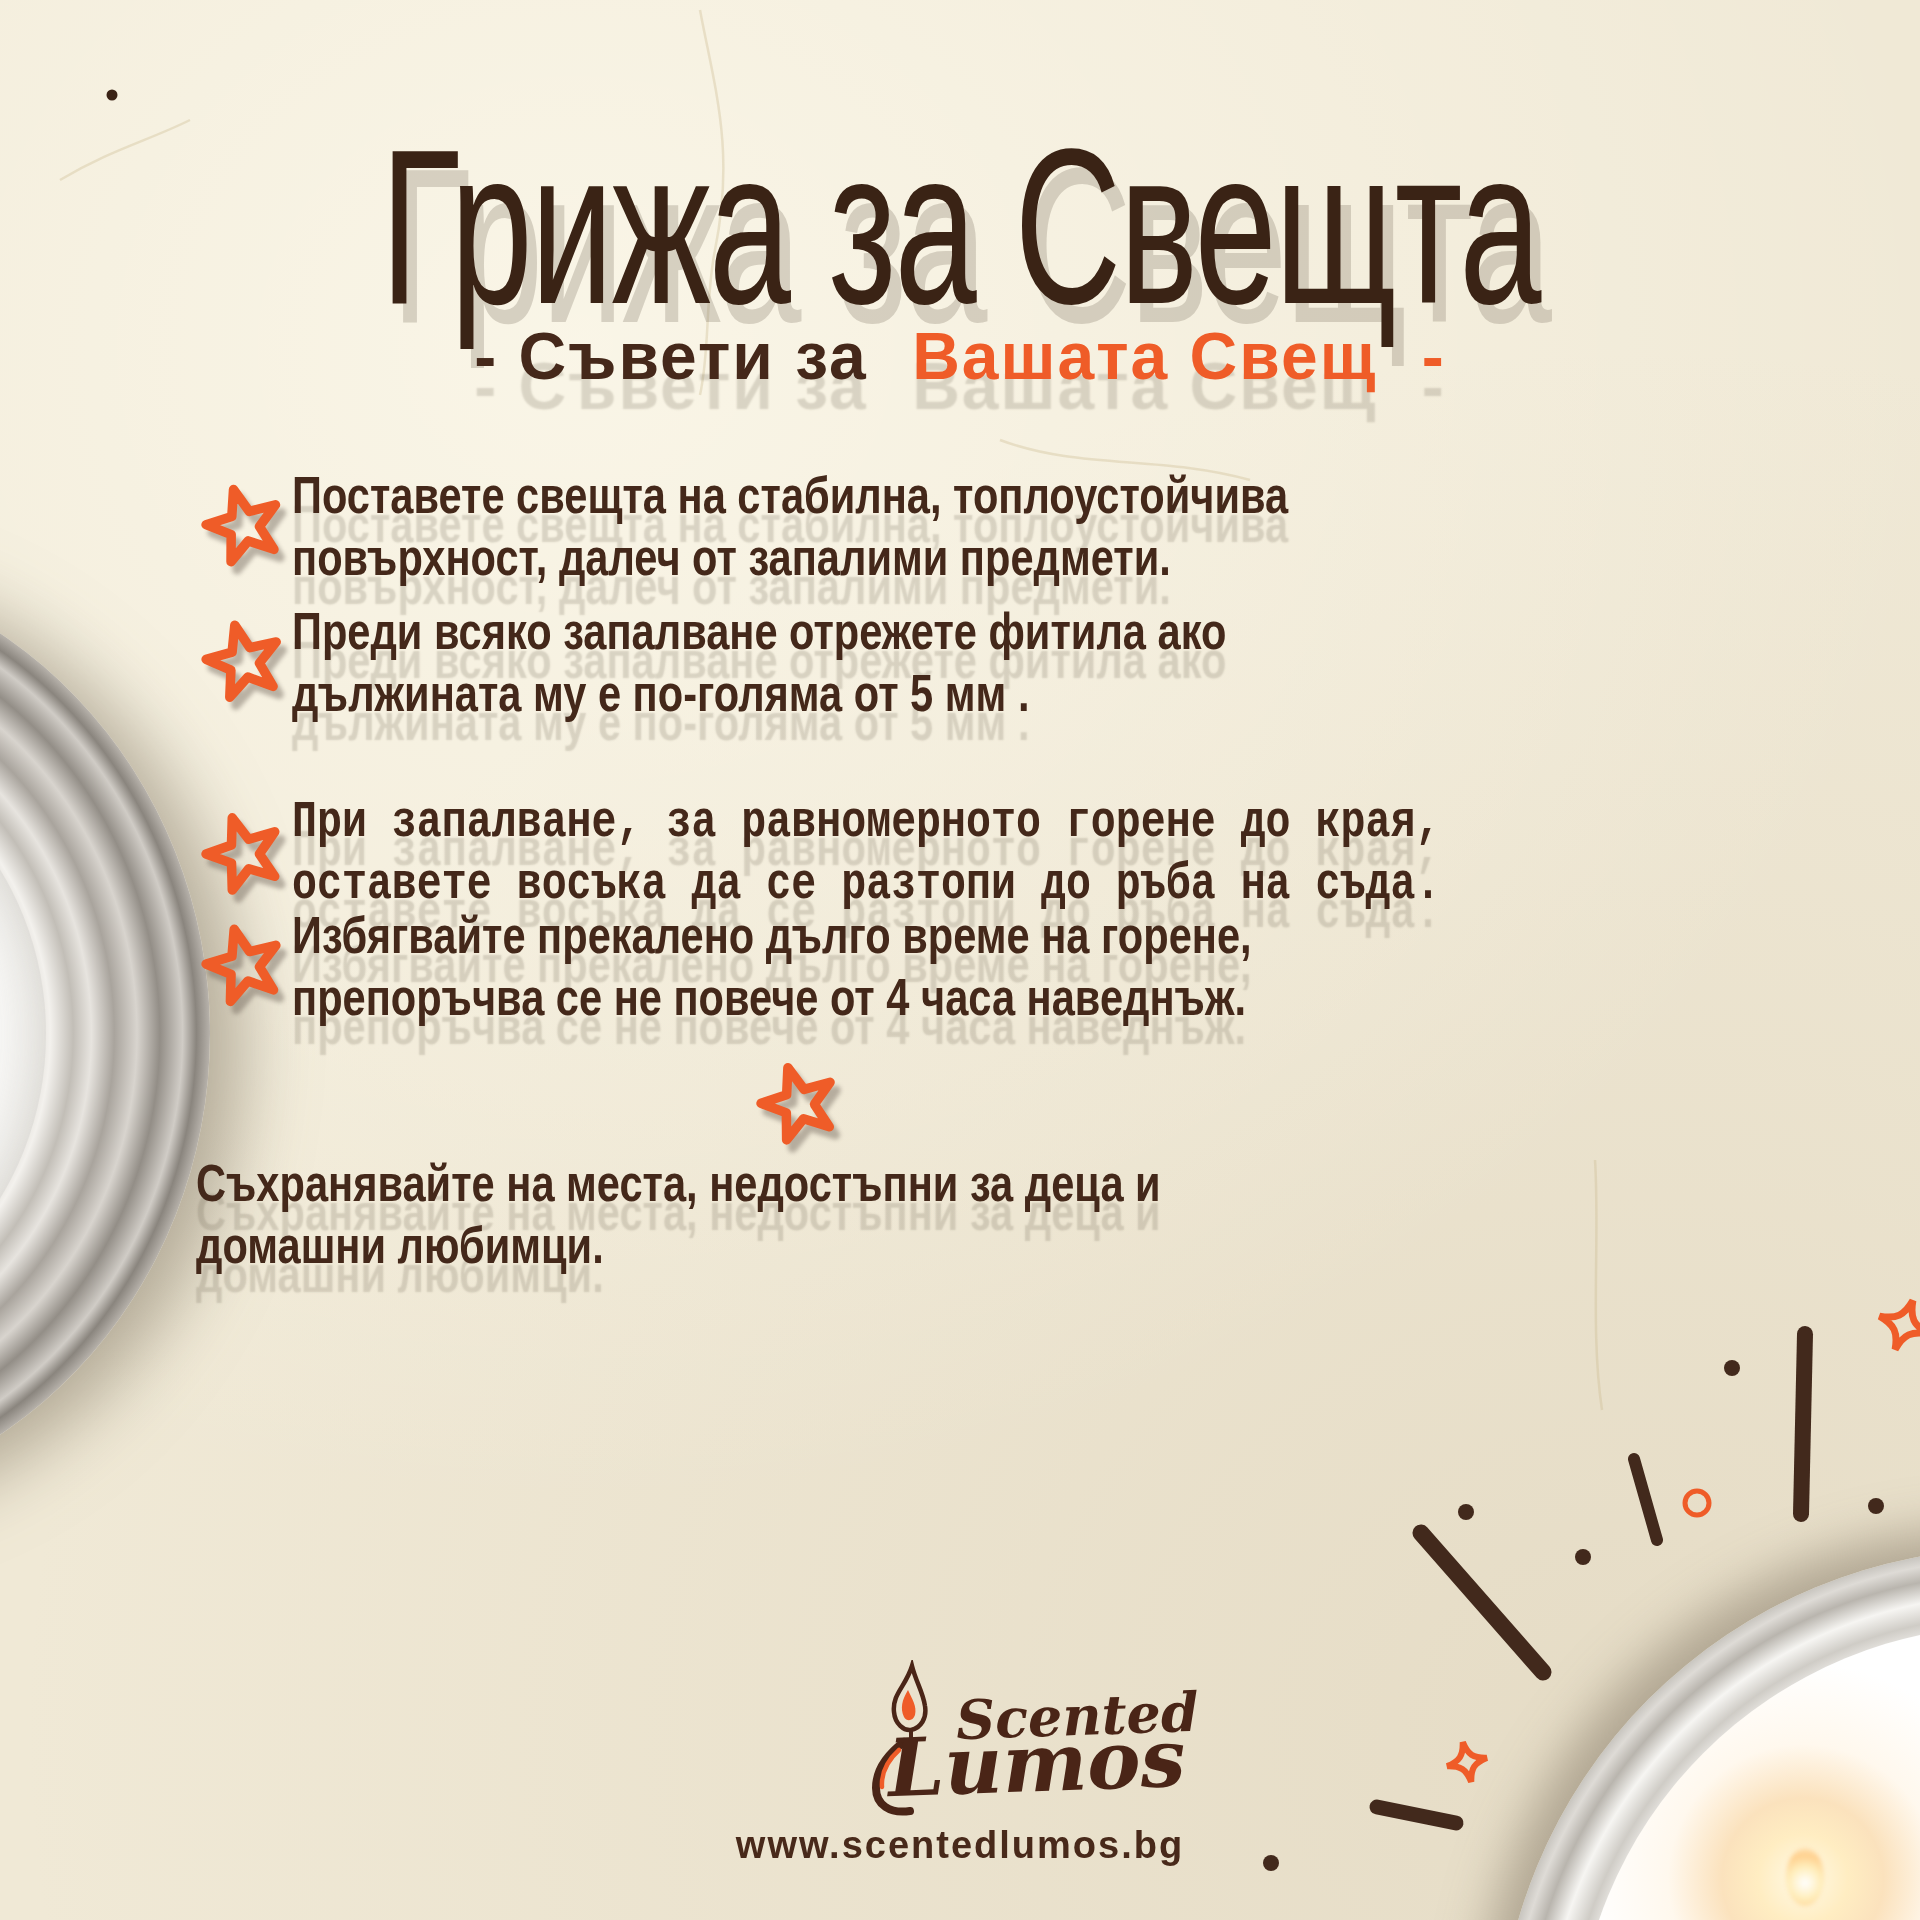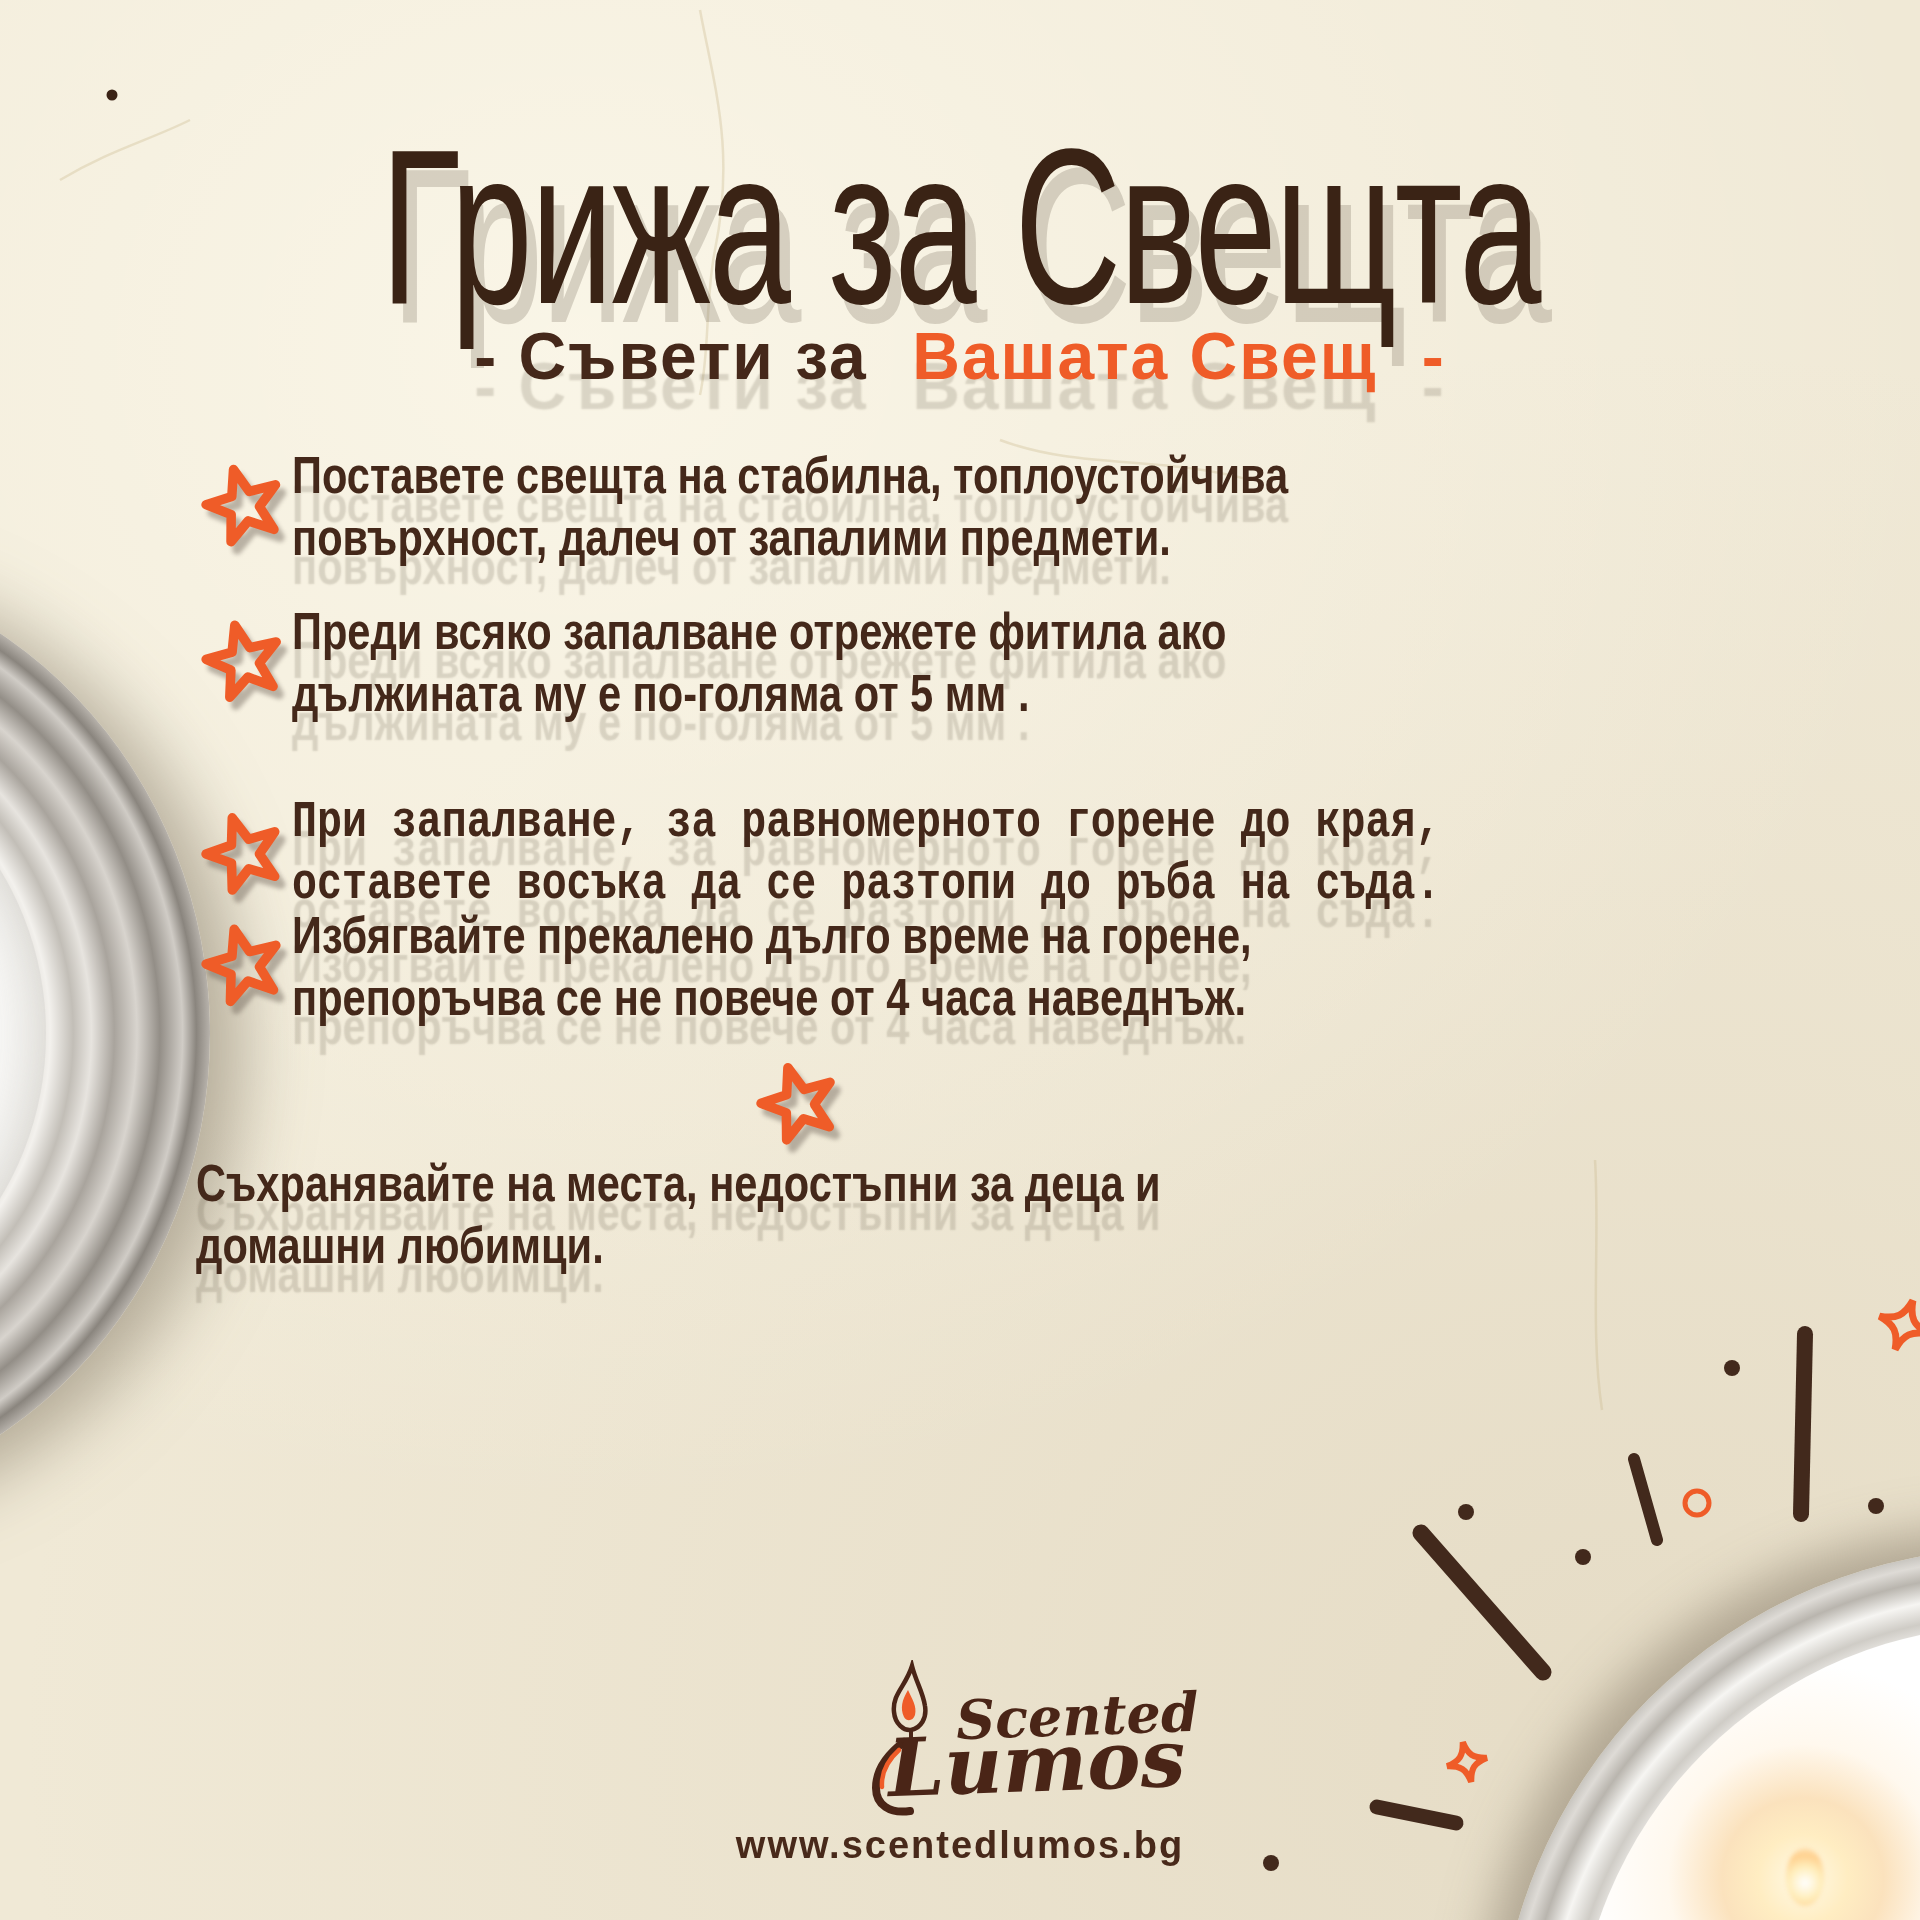--- a/index.html
+++ b/index.html
@@ -128,21 +128,21 @@
     <circle cx="1697" cy="1503" r="12" fill="none" stroke="#ef5c28" stroke-width="5"></circle>
     <path d="M0,-26 C3,-9 9,-3 26,0 C9,3 3,9 0,26 C-3,9 -9,3 -26,0 C-9,-3 -3,-9 0,-26 Z" transform="translate(1904,1325) rotate(20)" fill="none" stroke="#ef5c28" stroke-width="7"></path>
     <path d="M0,-26 C3,-9 9,-3 26,0 C9,3 3,9 0,26 C-3,9 -9,3 -26,0 C-9,-3 -3,-9 0,-26 Z" transform="translate(1467,1762) rotate(-12) scale(0.78)" fill="none" stroke="#ef5c28" stroke-width="8"></path>
   </svg>
 
   <div class="abs title">Грижа за Свещта</div>
   <div class="abs subtitle">
     <span>- Съвети за </span><span class="hl">Вашата Свещ</span><span class="hl"> -</span>
   </div>
 
-  <div class="abs tip" style="top:444px;">
+  <div class="abs tip" style="top:464px;">
     <div class="star-wrap">
       <svg width="96" height="96" viewBox="-48 -48 96 96">
           <path d="M0,-38 L9.1,-12.5 L36.1,-11.7 L14.7,4.8 L22.3,30.7 L0,15.5 L-22.3,30.7 L-14.7,4.8 L-36.1,-11.7 L-9.1,-12.5 Z" fill="none" stroke="#ef5c28" stroke-width="9.5" stroke-linejoin="round" transform="rotate(-16)"></path>
         </svg>
     </div>
     <div class="txt">
       <span>Поставете свещта на стабилна, топлоустойчива</span>
         <span>повърхност, далеч от запалими предмети.</span>
     </div>
   </div>

